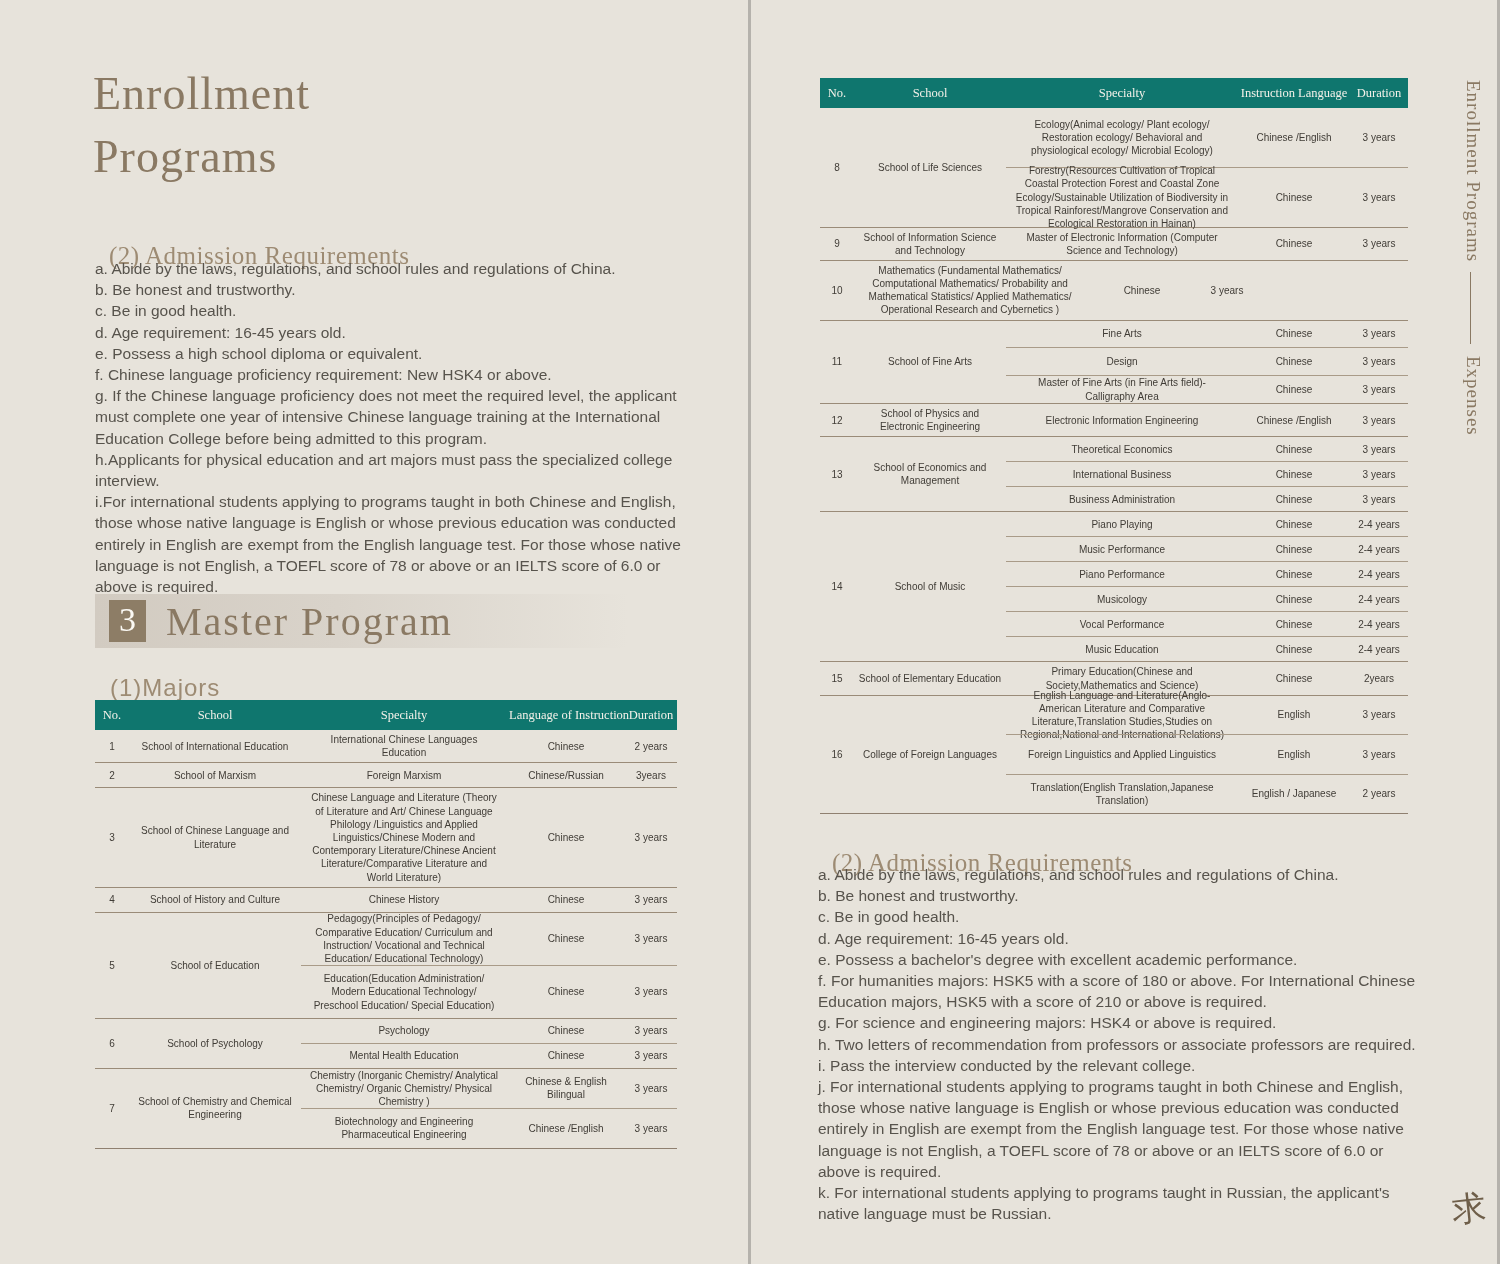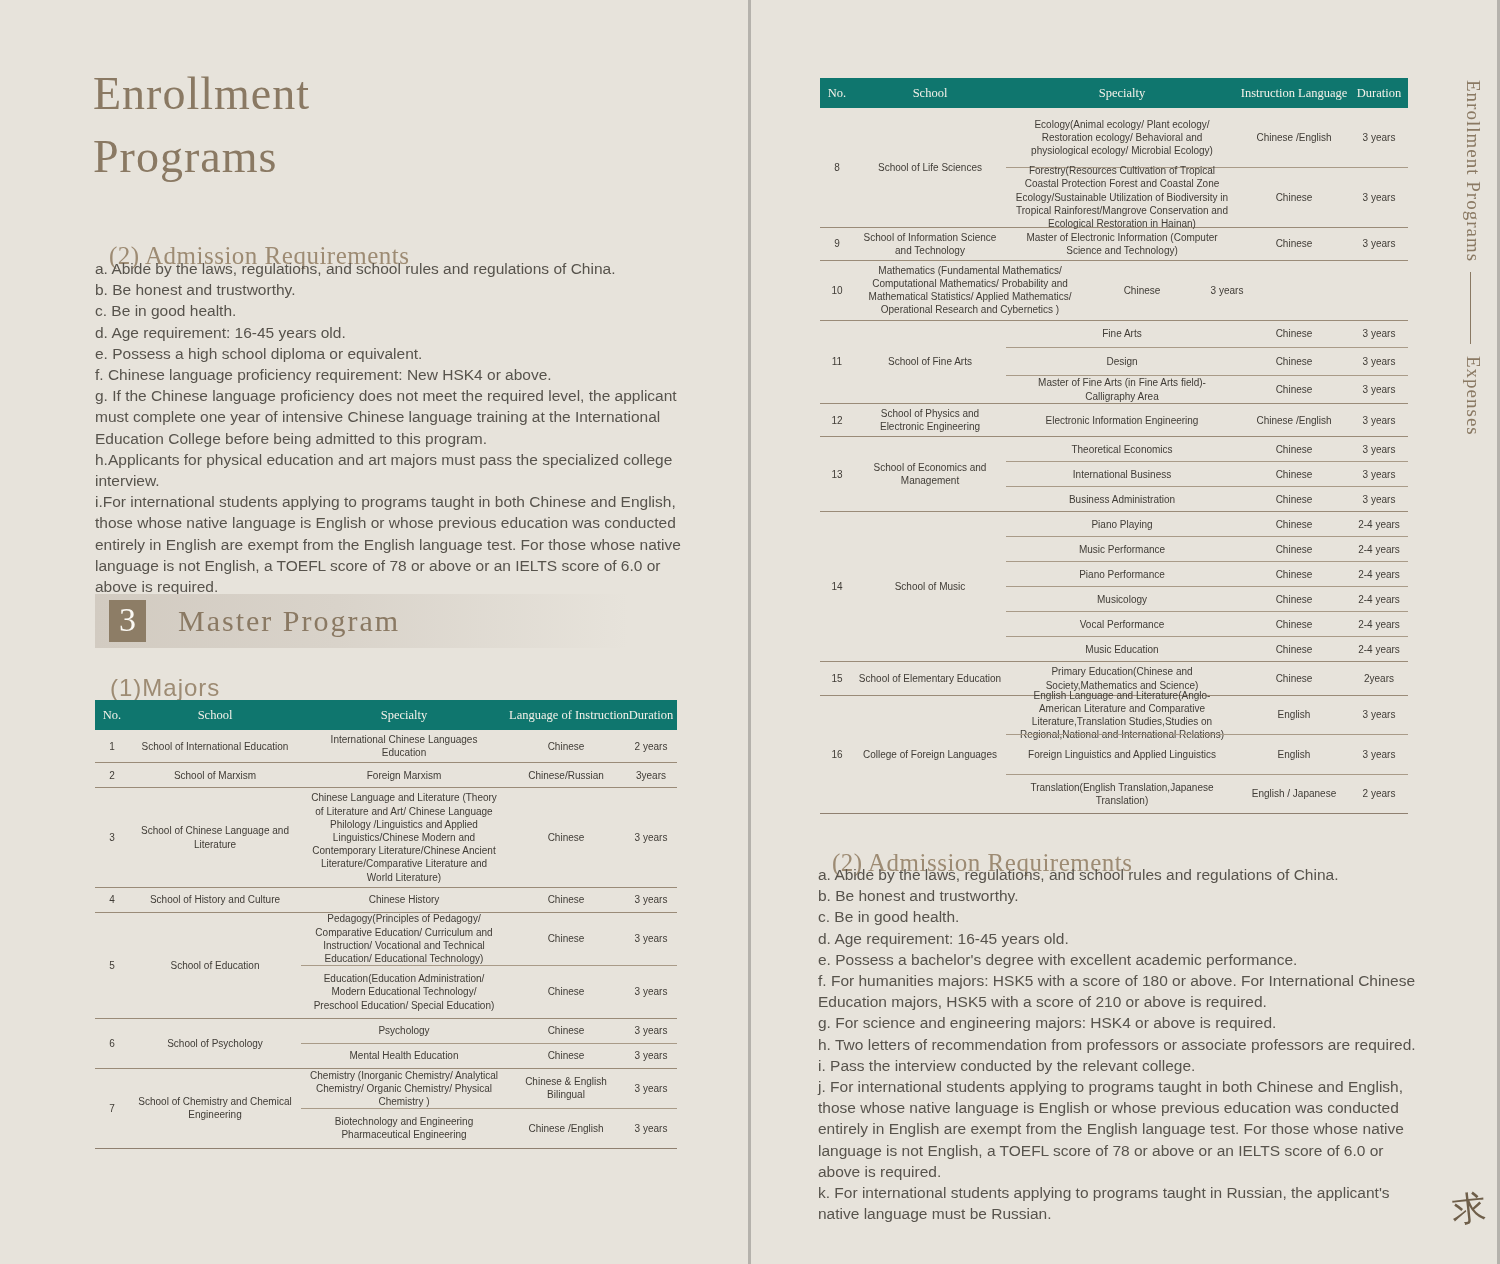--- a/index.html
+++ b/index.html
@@ -32,22 +32,22 @@
     position:absolute; left:95px; top:594px; width:606px; height:54px;
     background:linear-gradient(90deg,#d2cbc1 0%,#d9d3ca 40%,#e7e3db 88%);
     display:flex; align-items:center;
   }
   .banner .num {
     display:inline-block; margin-left:14px; padding:1px 10px 3px 10px;
     background:#8d7d66; color:#fbf9f4;
     font-family:"Liberation Serif", serif; font-size:34px; line-height:1.1;
   }
   .banner .label {
-    margin-left:32px; font-family:"Liberation Serif", serif;
-    font-size:30px; color:#8a7963; letter-spacing:2px;
+    margin-left:20px; font-family:"Liberation Serif", serif;
+    font-size:40px; color:#8a7963; letter-spacing:2px;
   }
   .majors-heading {
     position:absolute; left:98px; top:662px; margin:12px;
     font-weight:normal; font-size:24px; color:#9d8b73; letter-spacing:1px;
   }
 
   
   .tbl { position:absolute; font-size:10px; line-height:1.32; color:#403c36; }
   .tbl-left  { left:95px;  top:700px; width:582px;
                --w-no:34px; --w-school:172px; --w-spec:206px; --w-lang:118px; --w-dur:52px; }

